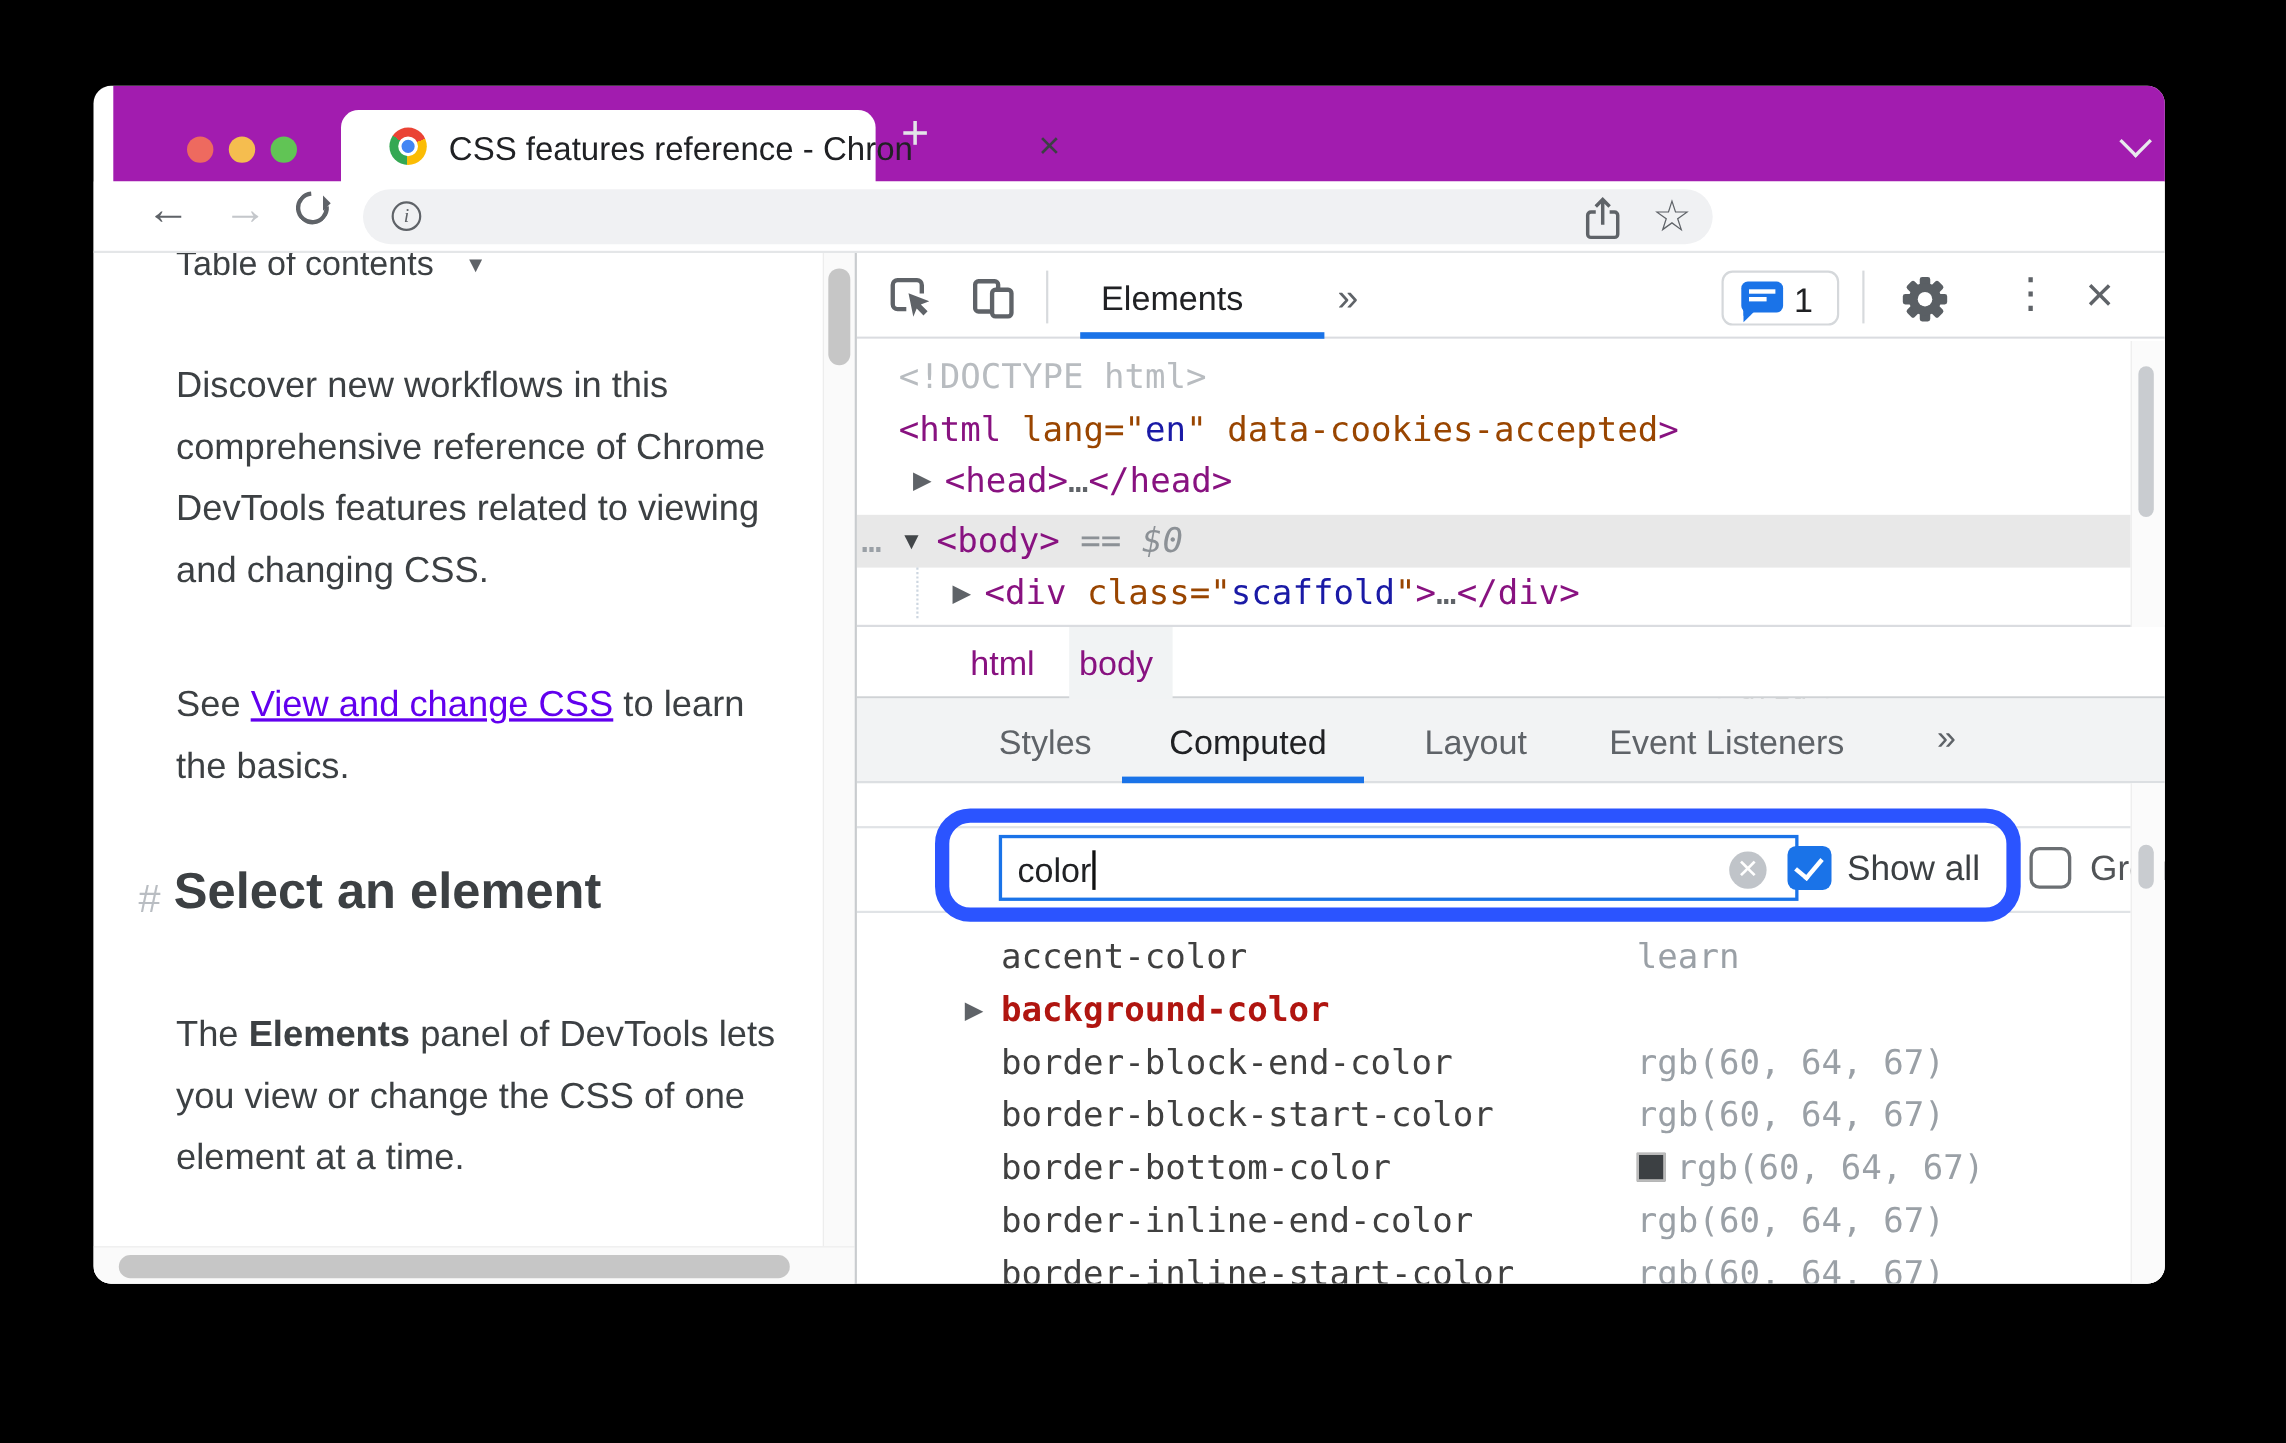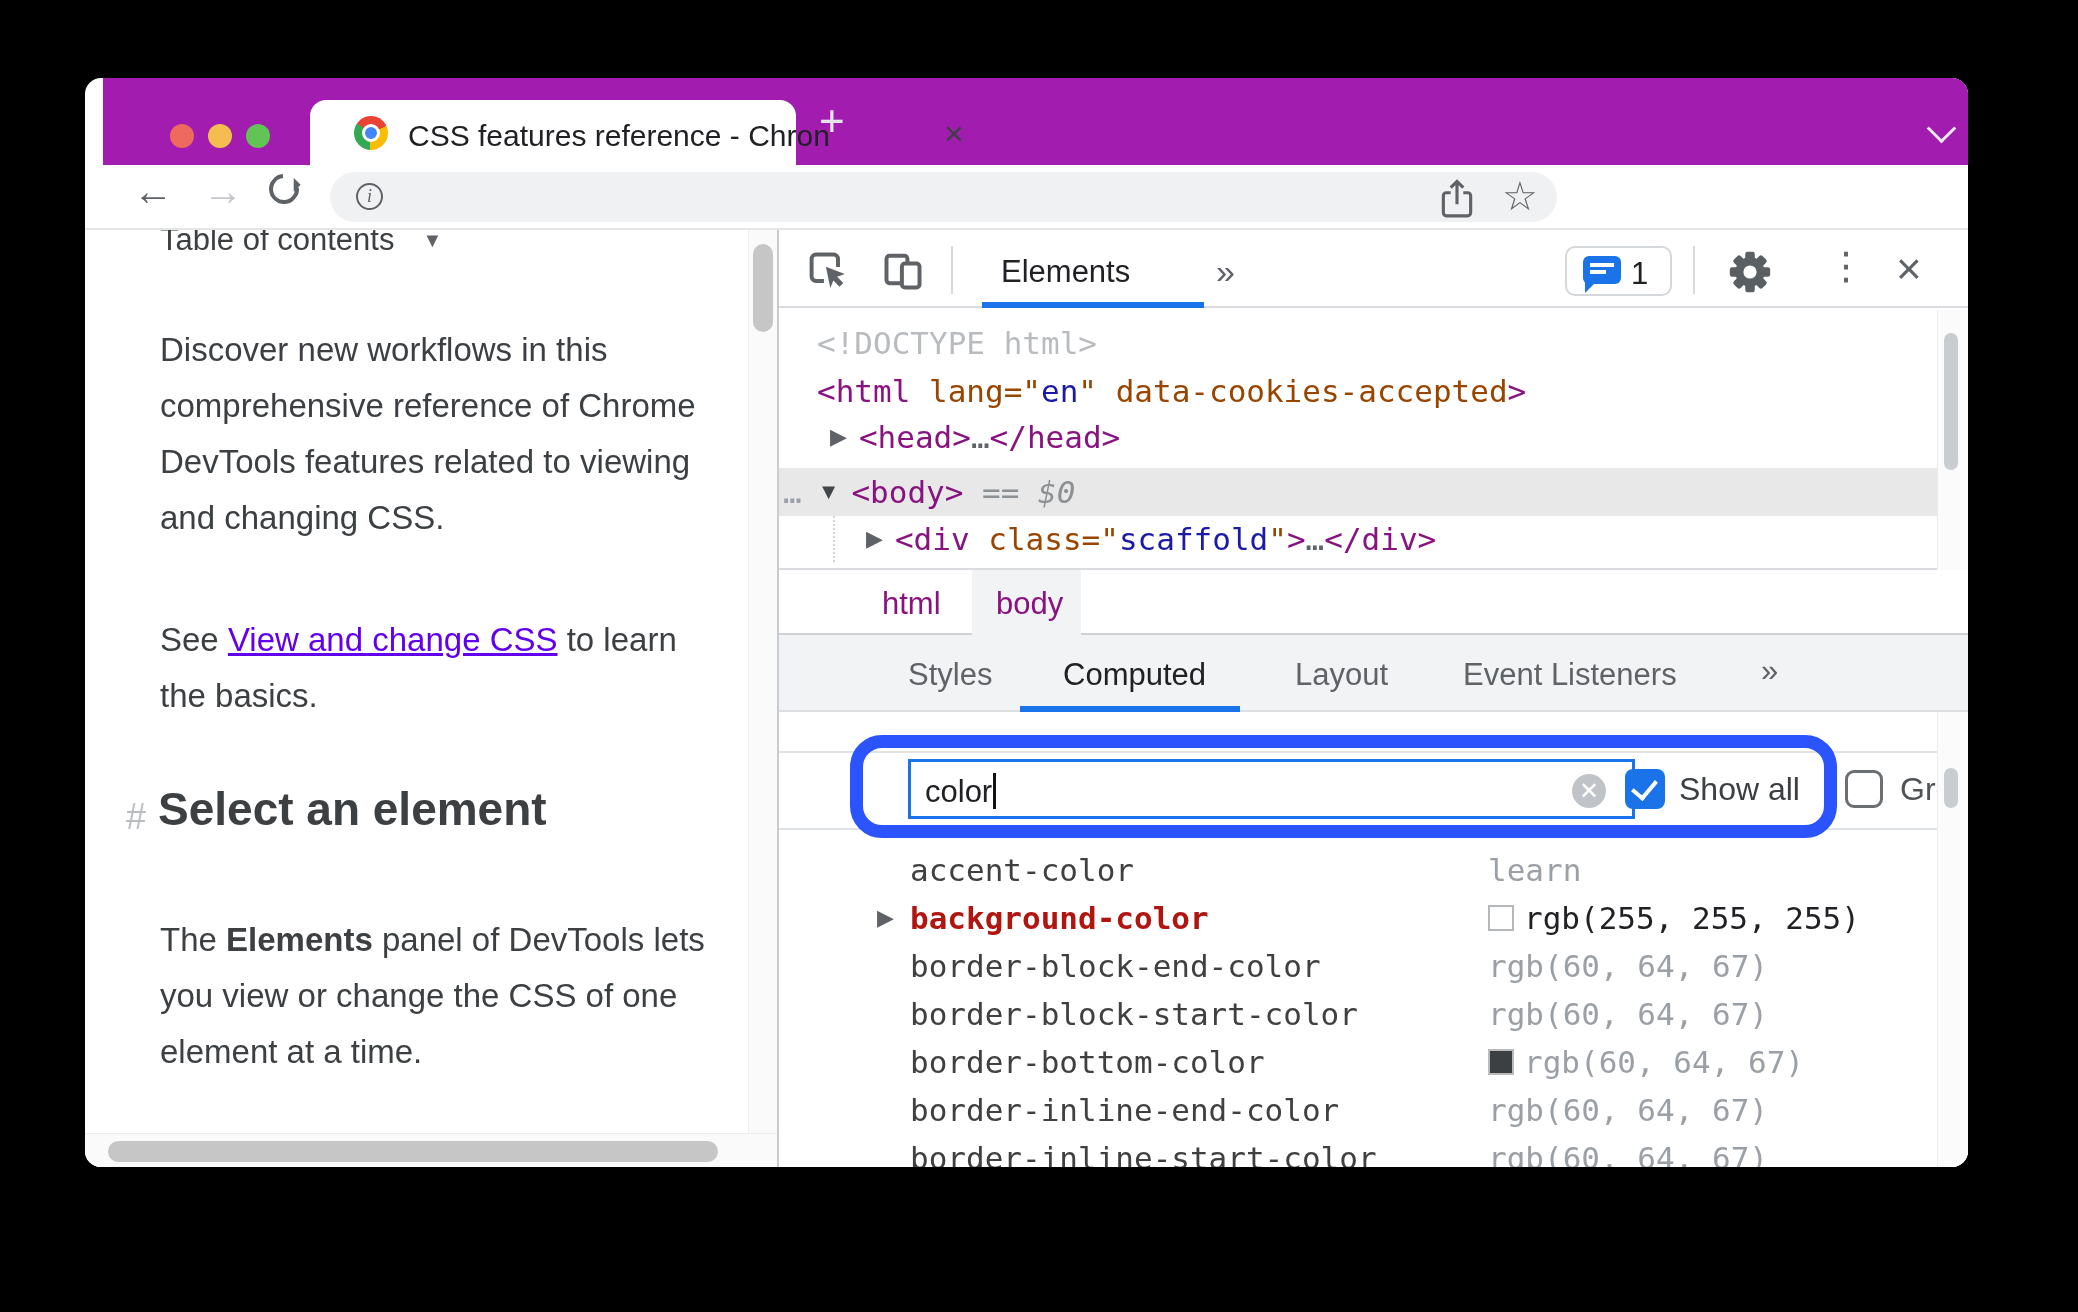--- a/index.html
+++ b/index.html
@@ -100,21 +100,21 @@
   #guideline{position:absolute;left:54px;top:208px;width:0;height:46px;border-left:2px dotted #cdd6e0;}
   #grid-badge{position:absolute;left:781px;top:300px;width:104px;height:38px;border:2px solid #c8cacd;
      border-radius:20px;background:#fbfbfc;box-sizing:border-box;text-align:center;
      font-family:"DejaVu Sans Mono",monospace;font-size:26px;line-height:34px;color:#3c4043;}
   .dt-track{position:absolute;left:1158px;width:31px;background:#fbfbfb;border-left:1px solid #ececec;box-sizing:border-box;}
   .dt-thumb{position:absolute;left:1165px;width:14px;background:#c9ccd0;border-radius:8px;}
 
   
   #crumbbar{position:absolute;left:0;top:340px;width:100%;height:65px;background:#fff;border-bottom:2px solid #cfd2d5;box-sizing:border-box;}
   .crumb{position:absolute;top:10px;font-size:31px;color:#881280;padding:6px 18px;}
-  .crumb.sel{background:#f1f3f4;top:0;padding:16px 18px 15px 24px;}
+  .crumb.sel{background:#f1f3f4;top:0;padding:16px 18px 15px 9px;}
 
   
   #paneltabs{position:absolute;left:0;top:405px;width:100%;height:77px;background:#f2f3f4;
      border-bottom:2px solid #dcdfe2;box-sizing:border-box;}
   .ptab{position:absolute;top:22px;font-size:31px;color:#5f6368;margin-left:20px;}
   .ptab.active{color:#202124;}
   #ptab-underline{position:absolute;left:241px;top:71px;width:220px;height:6px;background:#1a73e8;}
 
   
   #filterbar{position:absolute;left:0;top:521px;width:1158px;height:79px;background:#fff;
@@ -327,21 +327,20 @@
     <div id="callout" style="border-color: rgb(43, 84, 255);"></div>
 
     <div id="computed">
       <div class="crow" style="top:16px">
         <span class="pname">accent-color</span>
         <span class="pval">learn</span>
       </div>
       <div class="crow emph" style="top:64px">
         <span class="arrow">▶</span>
         <span class="pname">background-color</span>
-        <span class="pval"><span class="swatch" style="background-color: rgb(255, 255, 255);"></span><span>rgb(255, 255, 255)</span></span>
       </div>
       <div class="crow" style="top:112px">
         <span class="pname">border-block-end-color</span>
         <span class="pval">rgb(60, 64, 67)</span>
       </div>
       <div class="crow" style="top:160px">
         <span class="pname">border-block-start-color</span>
         <span class="pval">rgb(60, 64, 67)</span>
       </div>
       <div class="crow" style="top:208px">

